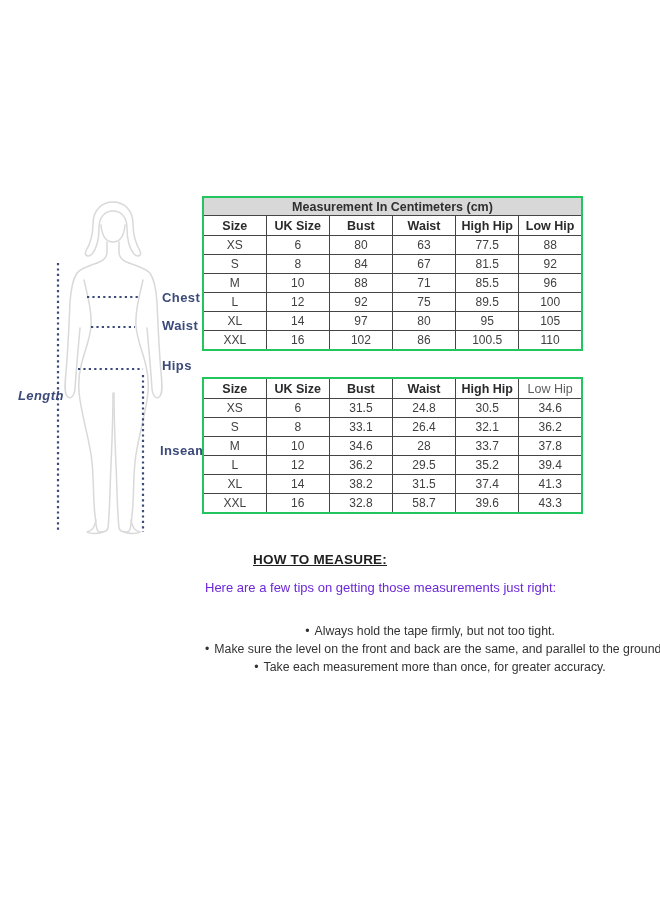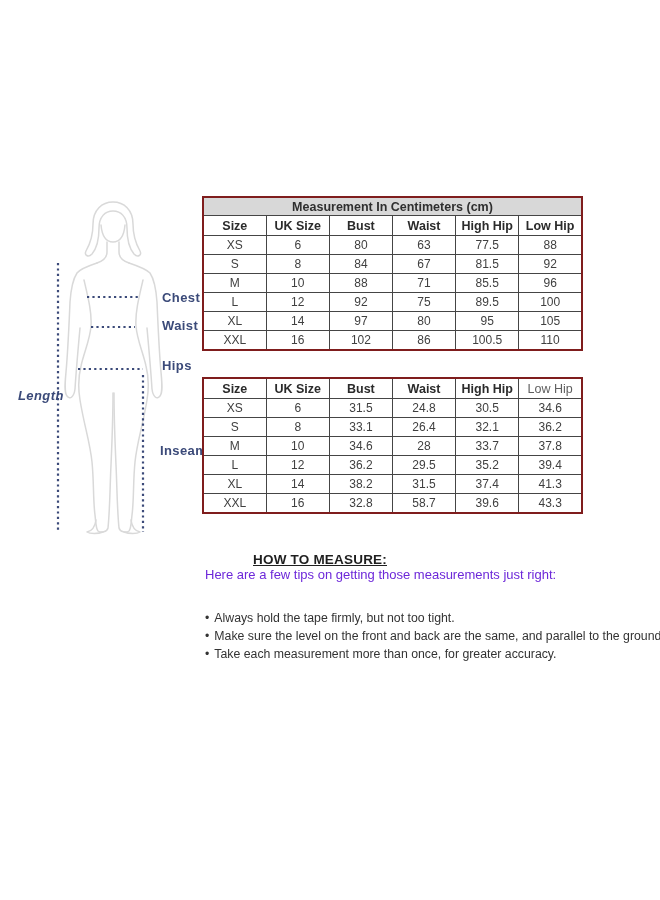--- a/index.html
+++ b/index.html
@@ -16,45 +16,45 @@
   }
   .lbl-chest{left:162px;top:290px;}
   .lbl-waist{left:162px;top:318px;}
   .lbl-hips{left:162px;top:358px;}
   .lbl-length{left:18px;top:388px;font-style:italic;}
   .lbl-inseam{left:160px;top:443px;}
 
   
   .size-table{
     position:absolute;left:202px;width:381px;border-collapse:collapse;table-layout:fixed;
-    border:2px solid #7f1d1d;background:#fff;
+    border:2px solid #22c55e;background:#fff;
   }
   .table-cm{top:196px;}
   .table-in{top:377px;}
   .size-table th,.size-table td{
     border:1px solid #454545;text-align:center;vertical-align:middle;padding:0;
   }
   .size-table .t-title th{
     background:#d8d8d8;height:17px;font-size:12.5px;font-weight:bold;color:#2f2f2f;
   }
   .size-table .t-head th{
     height:19px;font-size:12.5px;font-weight:bold;color:#2b2b2b;background:#fff;
   }
   .size-table td{height:18px;font-size:12px;color:#404040;}
   
   .table-in .t-head th:nth-child(6){font-weight:normal;color:#5f5f5f;}
 
   
   .howto{position:absolute;left:205px;top:552px;width:450px;color:#333;}
   .howto-heading{
-    margin:0 0 0 0;font-size:13.5px;font-weight:bold;color:#1f1f1f;
+    margin:0 0 13px 0;font-size:13.5px;font-weight:bold;color:#1f1f1f;
     text-decoration:underline;letter-spacing:.2px;padding-left:48px;
   }
   .howto-intro{margin:0 0 26px 0;font-size:13px;line-height:16px;color:#6d28d9;}
-  .howto-tips{list-style:none;margin:0;padding:0;}
+  .howto-tips{list-style:none;margin:0;padding:0;text-align:center;}
   .howto-tips li{
     font-size:12.3px;line-height:18px;white-space:nowrap;color:#333;
   }
   .howto-tips li::before{content:"\2022";margin-right:5px;color:#333;}
 </style>
 </head>
 <body>
 
 <div class="canvas">
 

